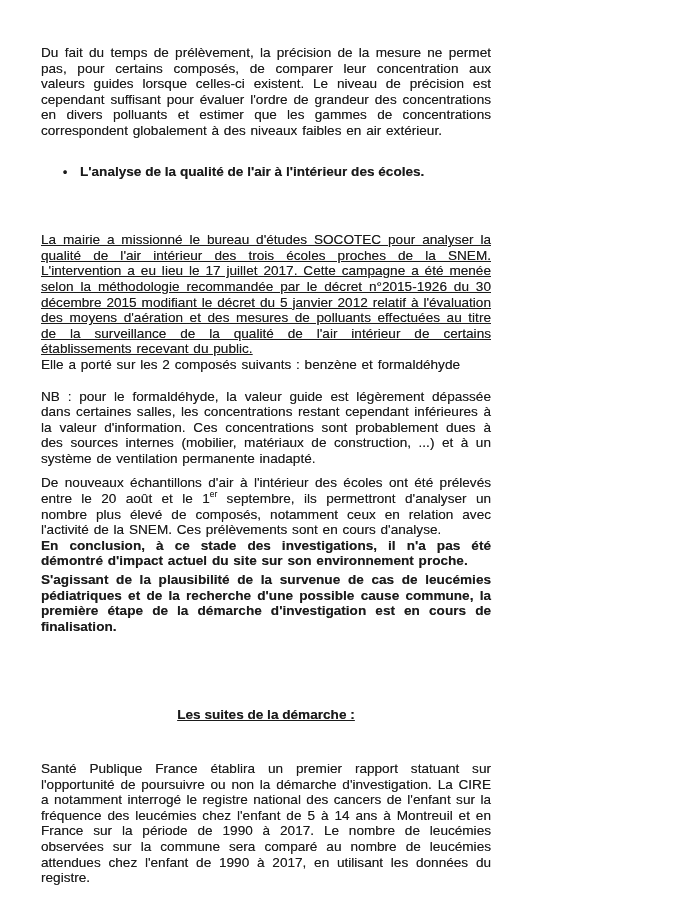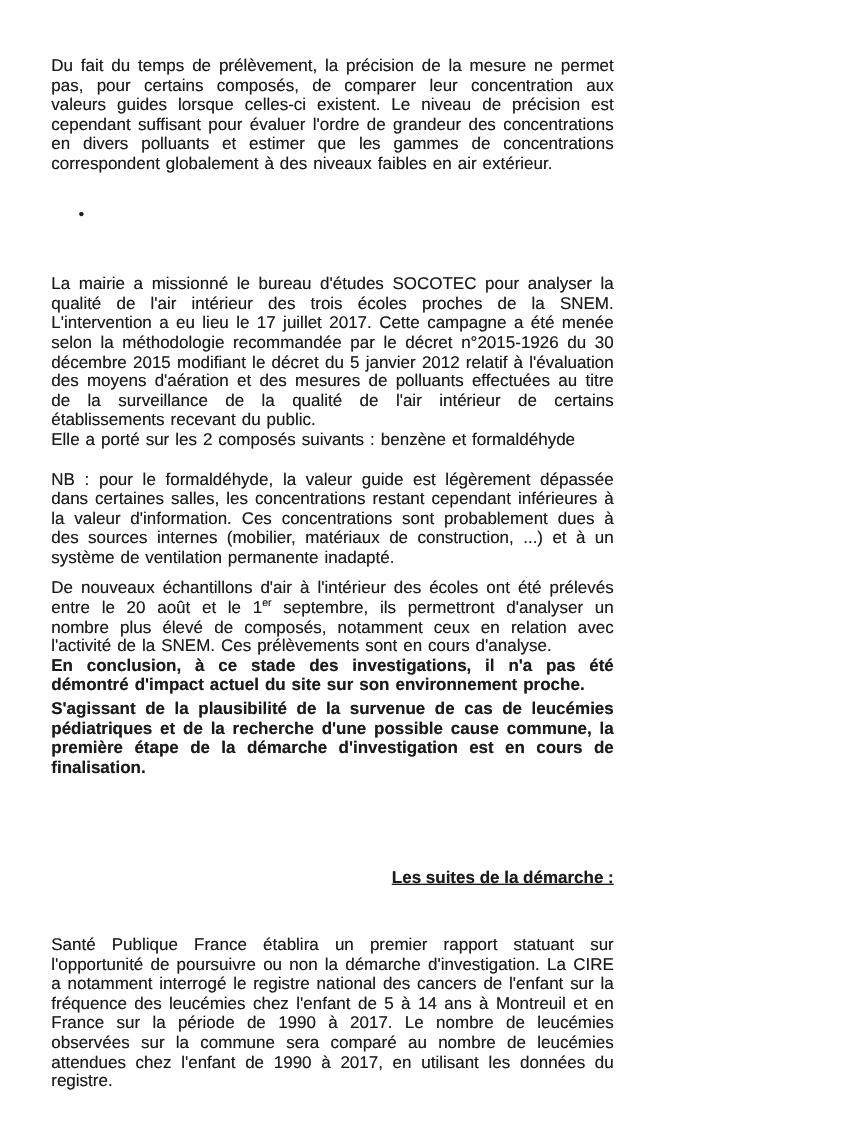--- a/index.html
+++ b/index.html
@@ -31,49 +31,50 @@
     display: flex;
     align-items: baseline;
     margin: 25px 0 0 22px;
     font-weight: bold;
   }
   .bullet-glyph {
     flex: 0 0 auto;
     width: 17px;
     font-size: 12px;
   }
-  .mt-socotec   { margin-top: 40px; }
+  .mt-socotec   { margin-top: 52px; text-decoration: underline; }
   .mt-benzene   { margin-top: 8px; }
   .mt-nb        { margin-top: 16px; }
   .mt-samples   { margin-top: 9px; }
   .mt-concl1    { }
   .mt-concl2    { margin-top: 3px; }
   .section-heading {
     margin: 73px 0 0 0;
     font-size: 13.6px;
     font-weight: bold;
     text-decoration: underline;
-    text-align: right;
+    text-align: center;
   }
   .mt-sante     { margin-top: 38px; }
   sup {
     font-size: 0.62em;
     line-height: 0;
     vertical-align: super;
   }
 </style>
 </head>
 <body>
 
 <div class="page">
 
   <p class="para">Du fait du temps de prélèvement, la précision de la mesure ne permet pas, pour certains composés, de comparer leur concentration aux valeurs guides lorsque celles-ci existent. Le niveau de précision est cependant suffisant pour évaluer l'ordre de grandeur des concentrations en divers polluants et estimer que les gammes de concentrations correspondent globalement à des niveaux faibles en air extérieur.</p>
 
   <div class="bullet-row">
     <span class="bullet-glyph">•</span>
+    <span class="bullet-text">L'analyse de la qualité de l'air à l'intérieur des écoles.</span>
   </div>
 
   <p class="para mt-socotec">La mairie a missionné le bureau d'études SOCOTEC pour analyser la qualité de l'air intérieur des trois écoles proches de la SNEM. L'intervention a eu lieu le 17 juillet 2017. Cette campagne a été menée selon la méthodologie recommandée par le décret n°2015-1926 du 30 décembre 2015 modifiant le décret du 5 janvier 2012 relatif à l'évaluation des moyens d'aération et des mesures de polluants effectuées au titre de la surveillance de la qualité de l'air intérieur de certains établissements recevant du public.</p>
 
   <p class="para">Elle a porté sur les 2 composés suivants : benzène et formaldéhyde</p>
 
 
   <p class="para mt-nb">NB : pour le formaldéhyde, la valeur guide est légèrement dépassée dans certaines salles, les concentrations restant cependant inférieures à la valeur d'information. Ces concentrations sont probablement dues à des sources internes (mobilier, matériaux de construction, ...) et à un système de ventilation permanente inadapté.</p>
 
   <p class="para mt-samples"><span>De nouveaux échantillons d'air à l'intérieur des écoles ont été prélevés entre le 20 août et le 1</span><sup>er</sup><span> septembre, ils permettront d'analyser un nombre plus élevé de composés, notamment ceux en relation avec l'activité de la SNEM. Ces prélèvements sont en cours d'analyse.</span></p>

